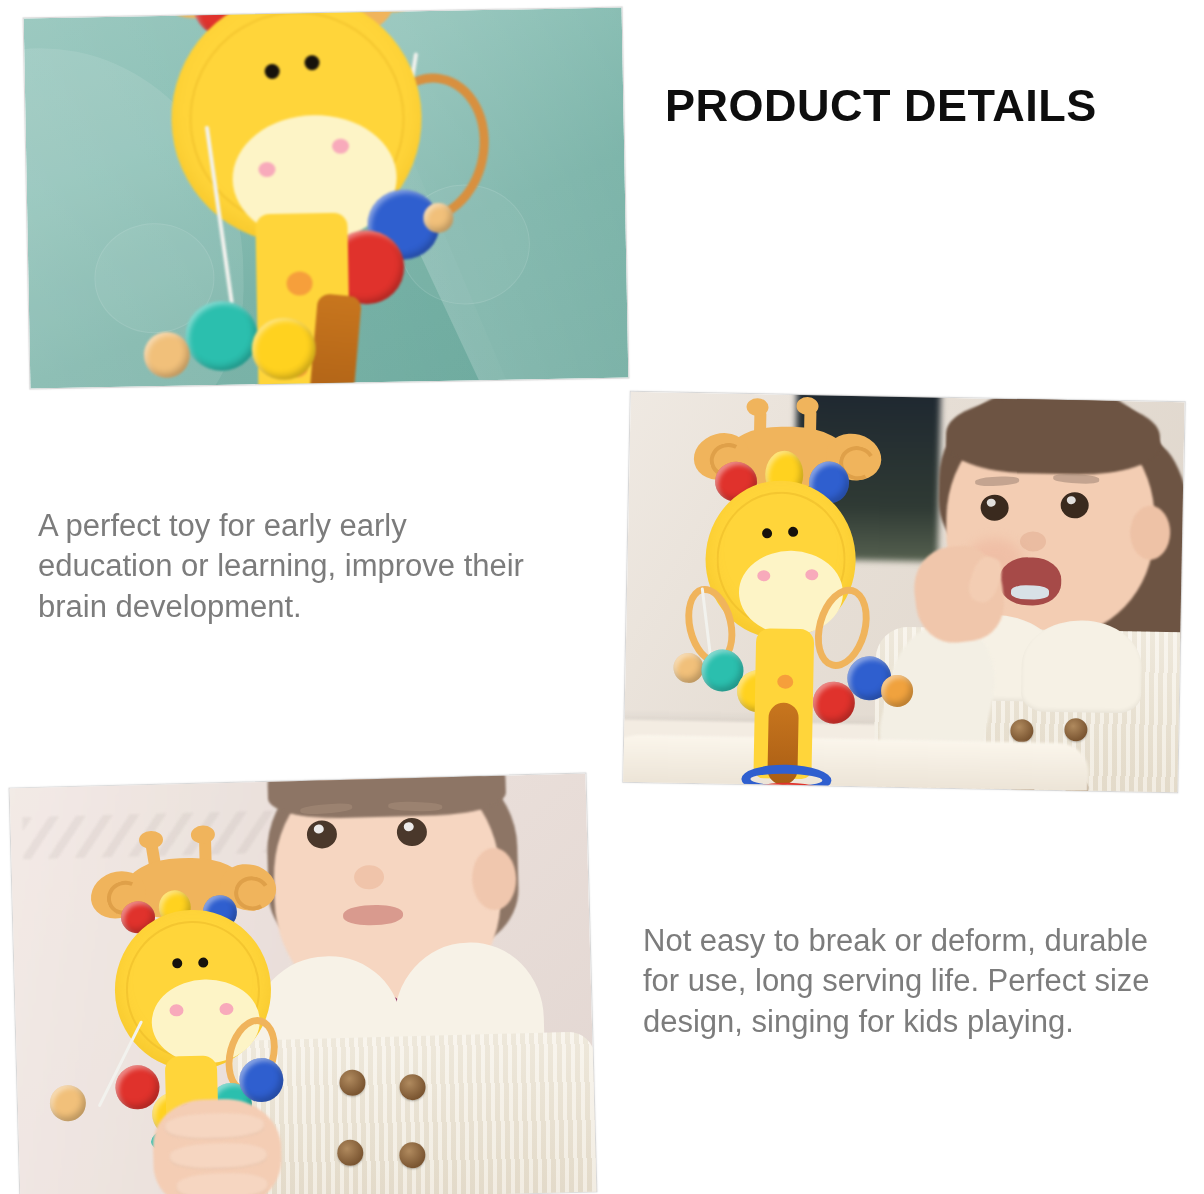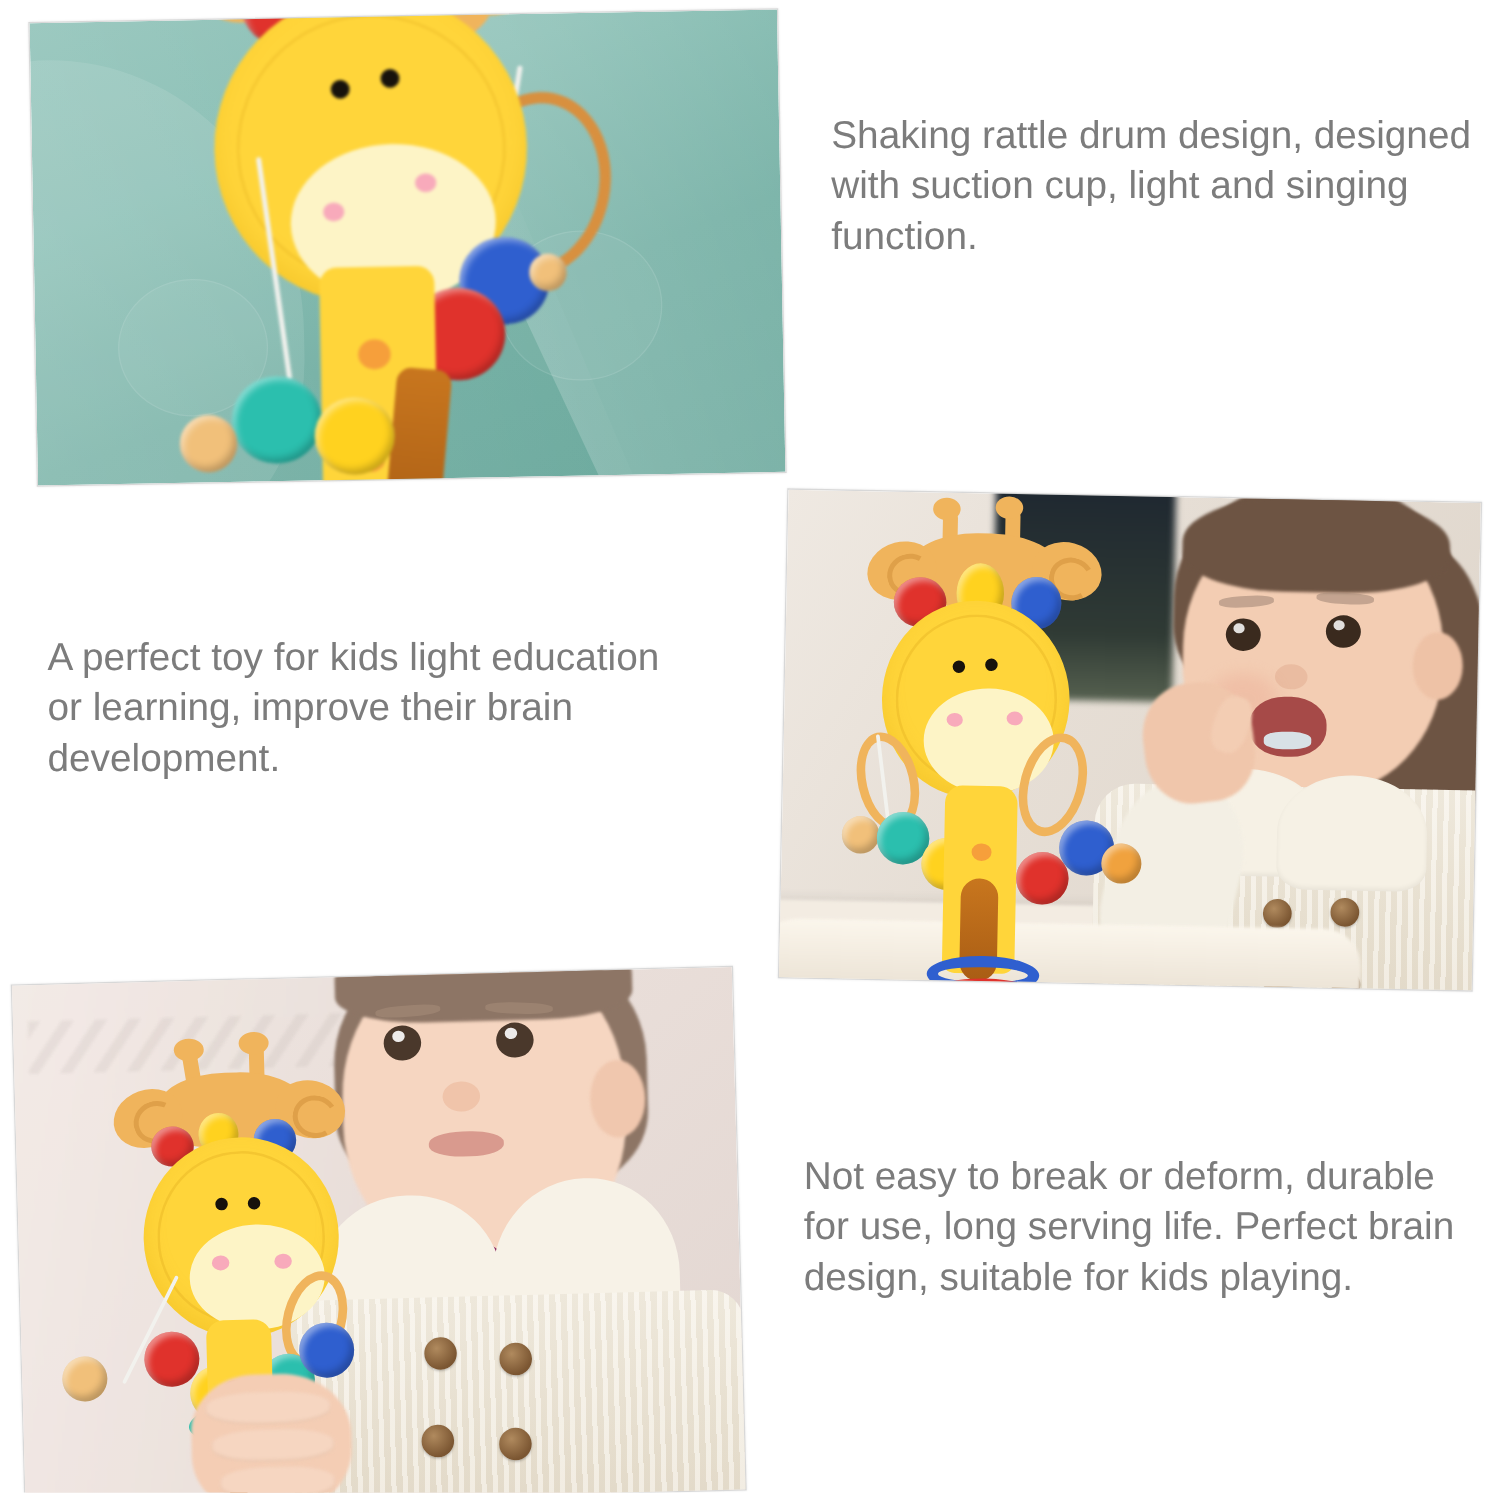--- a/index.html
+++ b/index.html
@@ -493,25 +493,25 @@
         <div class="string" style="left:80px; top:180px; width:4px; height:180px; transform:rotate(-7deg);"></div>
         <div class="bead teal" style="left:46px; top:356px; width:72px; height:70px;"></div>
         <div class="bead yellow" style="left:112px; top:374px; width:64px; height:62px;"></div>
         <div class="bead tan" style="left:4px; top:386px; width:46px; height:46px;"></div>
 
       </div>
     </div>
   </div>
 
   <div class="textblock" id="text-details">
-    <div class="tb-body">Shaking rattle drum design, designed with suction cup, light and singing function.</div>
+    <div class="tb-heading">PRODUCT DETAILS</div>
   </div>
 
   <div class="textblock" id="text-display">
-    <div class="tb-body">A perfect toy for kids light education or learning, improve their brain development.</div>
+    <div class="tb-body">A perfect toy for early early education or learning, improve their brain development.</div>
   </div>
 
   <div class="photo" id="photo-baby-highchair">
     <div class="inner">
       <div class="scene">
         <div class="kitchen-bg"></div>
         <div class="kitchen-window blurlayer-strong"></div>
         <div class="kitchen-counter blurlayer"></div>
       </div>
 
@@ -675,16 +675,16 @@
       <div class="girl">
         <div class="hand blurlayer" style="left:134px; top:316px; width:128px; height:112px;"></div>
         <div class="finger blurlayer" style="left:146px; top:330px; width:100px; height:26px;"></div>
         <div class="finger blurlayer" style="left:150px; top:360px; width:98px; height:26px;"></div>
         <div class="finger blurlayer" style="left:156px; top:390px; width:92px; height:26px;"></div>
       </div>
     </div>
   </div>
 
   <div class="textblock" id="text-feature">
-    <div class="tb-body">Not easy to break or deform, durable for use, long serving life. Perfect brain design, suitable for kids playing.</div>
+    <div class="tb-body">Not easy to break or deform, durable for use, long serving life. Perfect size design, singing for kids playing.</div>
   </div>
 
 </div>
 
 </body></html>

